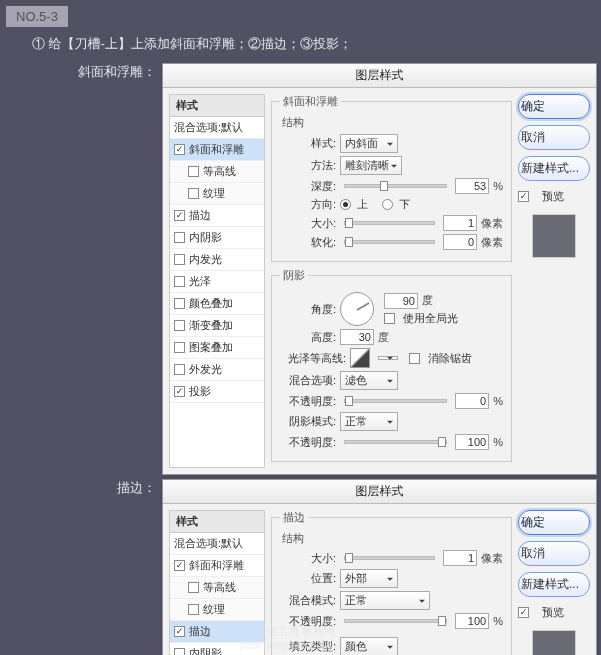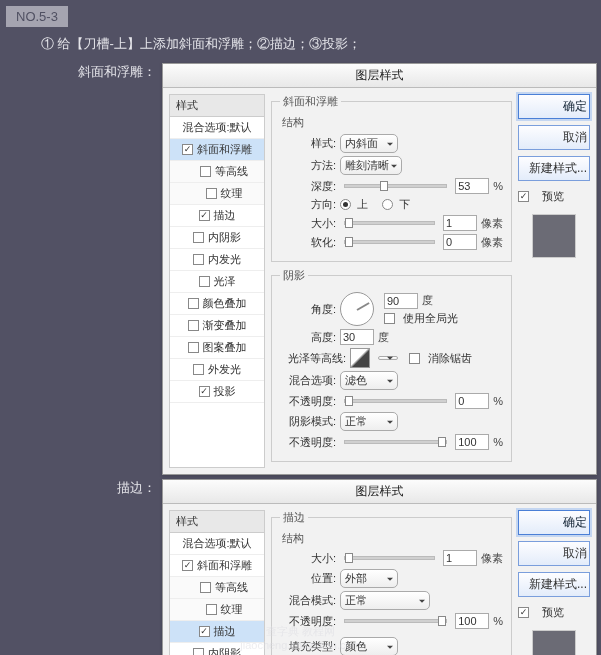--- a/index.html
+++ b/index.html
@@ -15,21 +15,21 @@
     background: #a5a4b0;
     color: #505062;
     padding: 3px 10px;
     font-size: 13px;
     margin: 6px 0 0 6px;
     text-align: center;
   }
   .instructions {
     color: #e5e5ea;
     font-size: 13px;
-    padding: 8px 0 6px 41px;
+    padding: 8px 0 6px 32px;
   }
   .section-label {
     color: #e5e5ea;
     font-size: 13px;
     text-align: right;
     padding-right: 6px;
     width: 162px;
     display: inline-block;
     vertical-align: top;
     padding-top: 0;
@@ -59,28 +59,28 @@
   .styles-col {
     width: 96px;
     background: #fff;
     border: 1px solid #ccc;
     font-size: 11px;
   }
   .styles-header {
     background: #e8e8e8;
     padding: 3px 6px;
     border-bottom: 1px solid #ccc;
+    font-weight: bold;
   }
   .style-row {
     display: flex;
     align-items: center;
     padding: 3px 4px;
     border-bottom: 1px solid #eee;
     cursor: pointer;
-    justify-content: center;
   }
   .style-row.sub { padding-left: 18px; background:#fafafa; }
   .style-row.selected { background: #cde2f8; }
   .chk {
     width: 11px; height: 11px;
     border: 1px solid #888;
     margin-right: 4px;
     display: inline-flex;
     align-items: center; justify-content: center;
     background:#fff;
@@ -105,38 +105,38 @@
     gap: 4px;
   }
   .flabel { width: 56px; text-align: right; color:#333; }
   .select {
     border: 1px solid #aaa;
     background: linear-gradient(#fff,#eee);
     padding: 1px 12px 1px 4px;
     font-size: 11px;
     position: relative;
     min-width: 58px;
-    border-radius:5px;
+    border-radius:0;
   }
   .select::after {
     content:""; position:absolute; right:4px; top:50%;
     border:3px solid transparent; border-top-color:#444;
     transform:translateY(-20%);
   }
   .slider {
     height: 4px; background:#d0d0d0; border:1px solid #bbb;
     position:relative; flex:1; margin:0 4px; min-width:60px;
   }
   .slider .thumb {
     position:absolute; top:-4px; width:8px; height:10px;
     background:#fff; border:1px solid #888;
   }
   .numbox {
     width: 34px; border:1px solid #aaa; background:#fff;
-    padding:1px 2px; font-size:11px; text-align:left;
+    padding:1px 2px; font-size:11px; text-align:right;
   }
   .unit { color:#444; font-size:11px; }
   .radio {
     width:11px;height:11px;border:1px solid #888;border-radius:50%;
     display:inline-flex;align-items:center;justify-content:center;background:#fff;
     margin-right:2px;
   }
   .radio.on::before { content:""; width:5px;height:5px;background:#333;border-radius:50%; }
   .angle-dial {
     width:34px;height:34px;border:1px solid #999;border-radius:50%;
@@ -147,25 +147,25 @@
     width:20px;height:20px;border:1px solid #999;
     background:linear-gradient(135deg,#fff 45%,#444 55%);
     margin-right:4px;
   }
   .right-col {
     width: 72px;
     display:flex; flex-direction:column; align-items:stretch; gap:6px;
   }
   .btn {
     border:1px solid #7a9edc;
-    border-radius:0;
+    border-radius:12px;
     background:linear-gradient(#fdfdff,#e3ecfa);
     padding:3px 2px;
     font-size:12px;
-    text-align:right;
+    text-align:left;
     cursor:pointer;
   }
   .btn.primary { border-color:#4a7fd6; box-shadow:0 0 0 2px rgba(90,150,240,0.3); color:#123; }
   .preview-chk { display:flex; align-items:center; font-size:11px; margin-top:2px;gap:9px; }
   .preview-swatch {
     width:44px;height:44px;background:#6b6b75;border:1px solid #ccc;margin-top:4px;align-self:center;
   }
   .section-wrap { margin-top:4px; }
   .footer {
     position: fixed;

